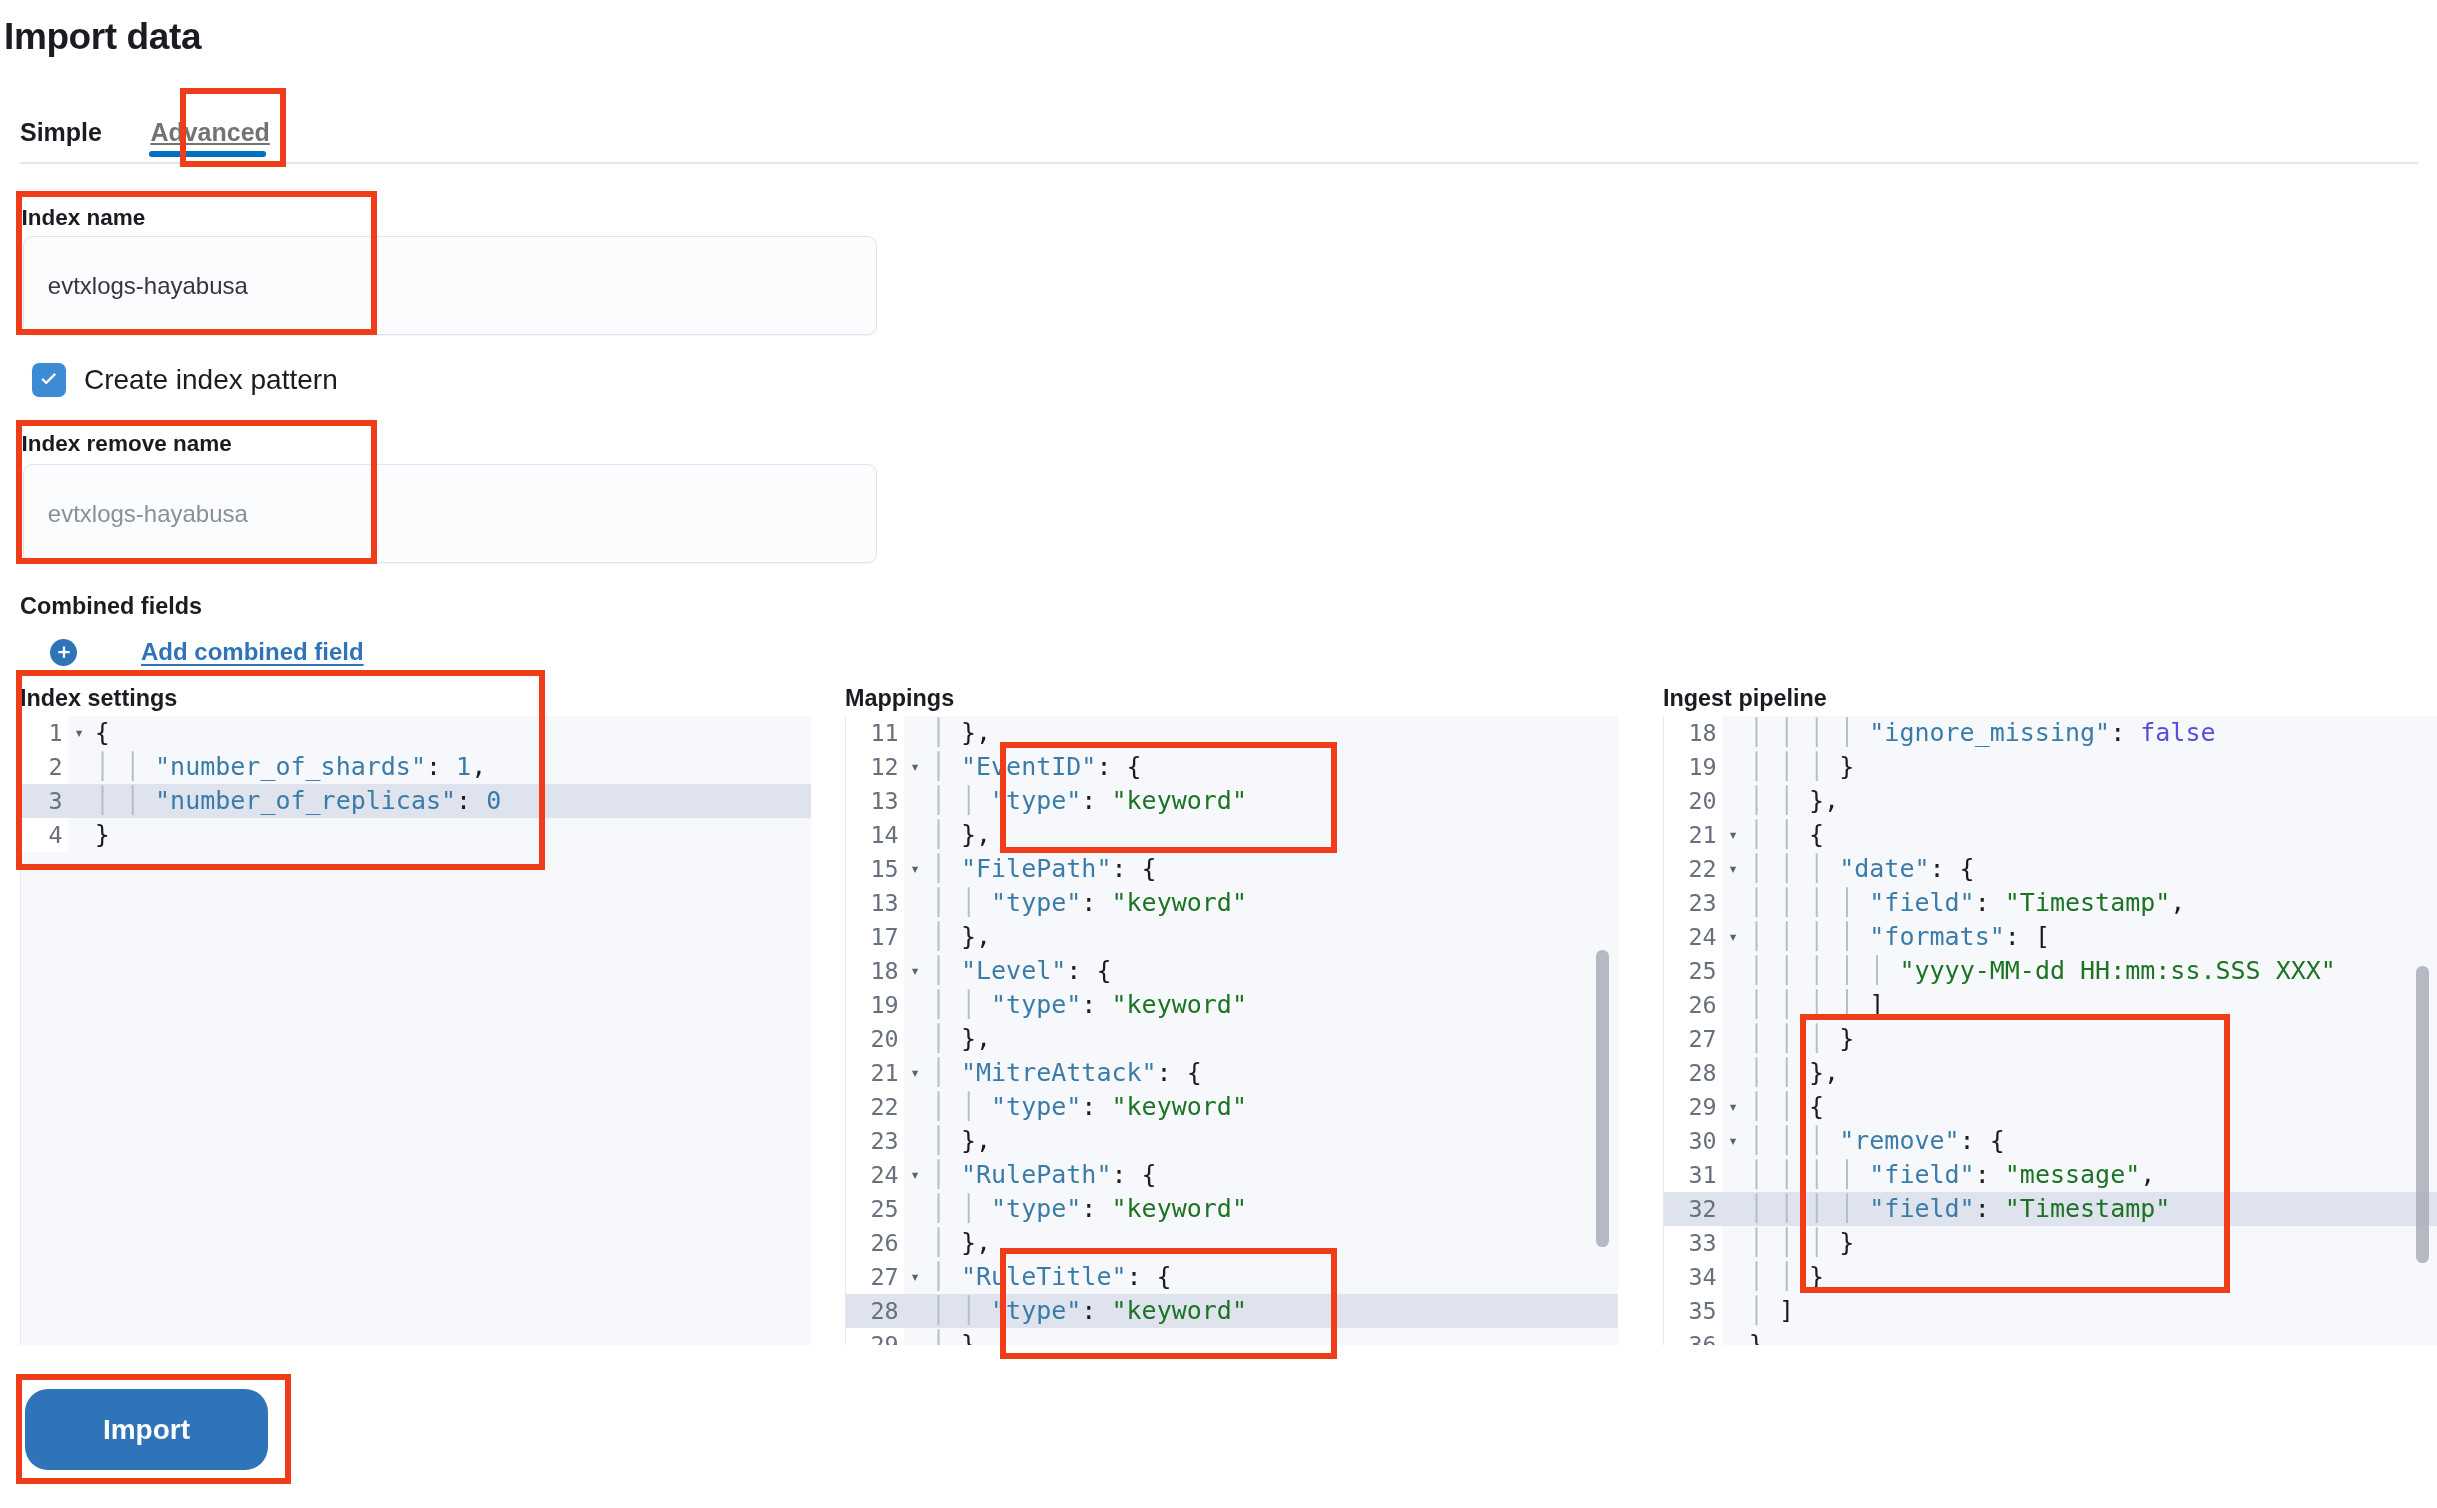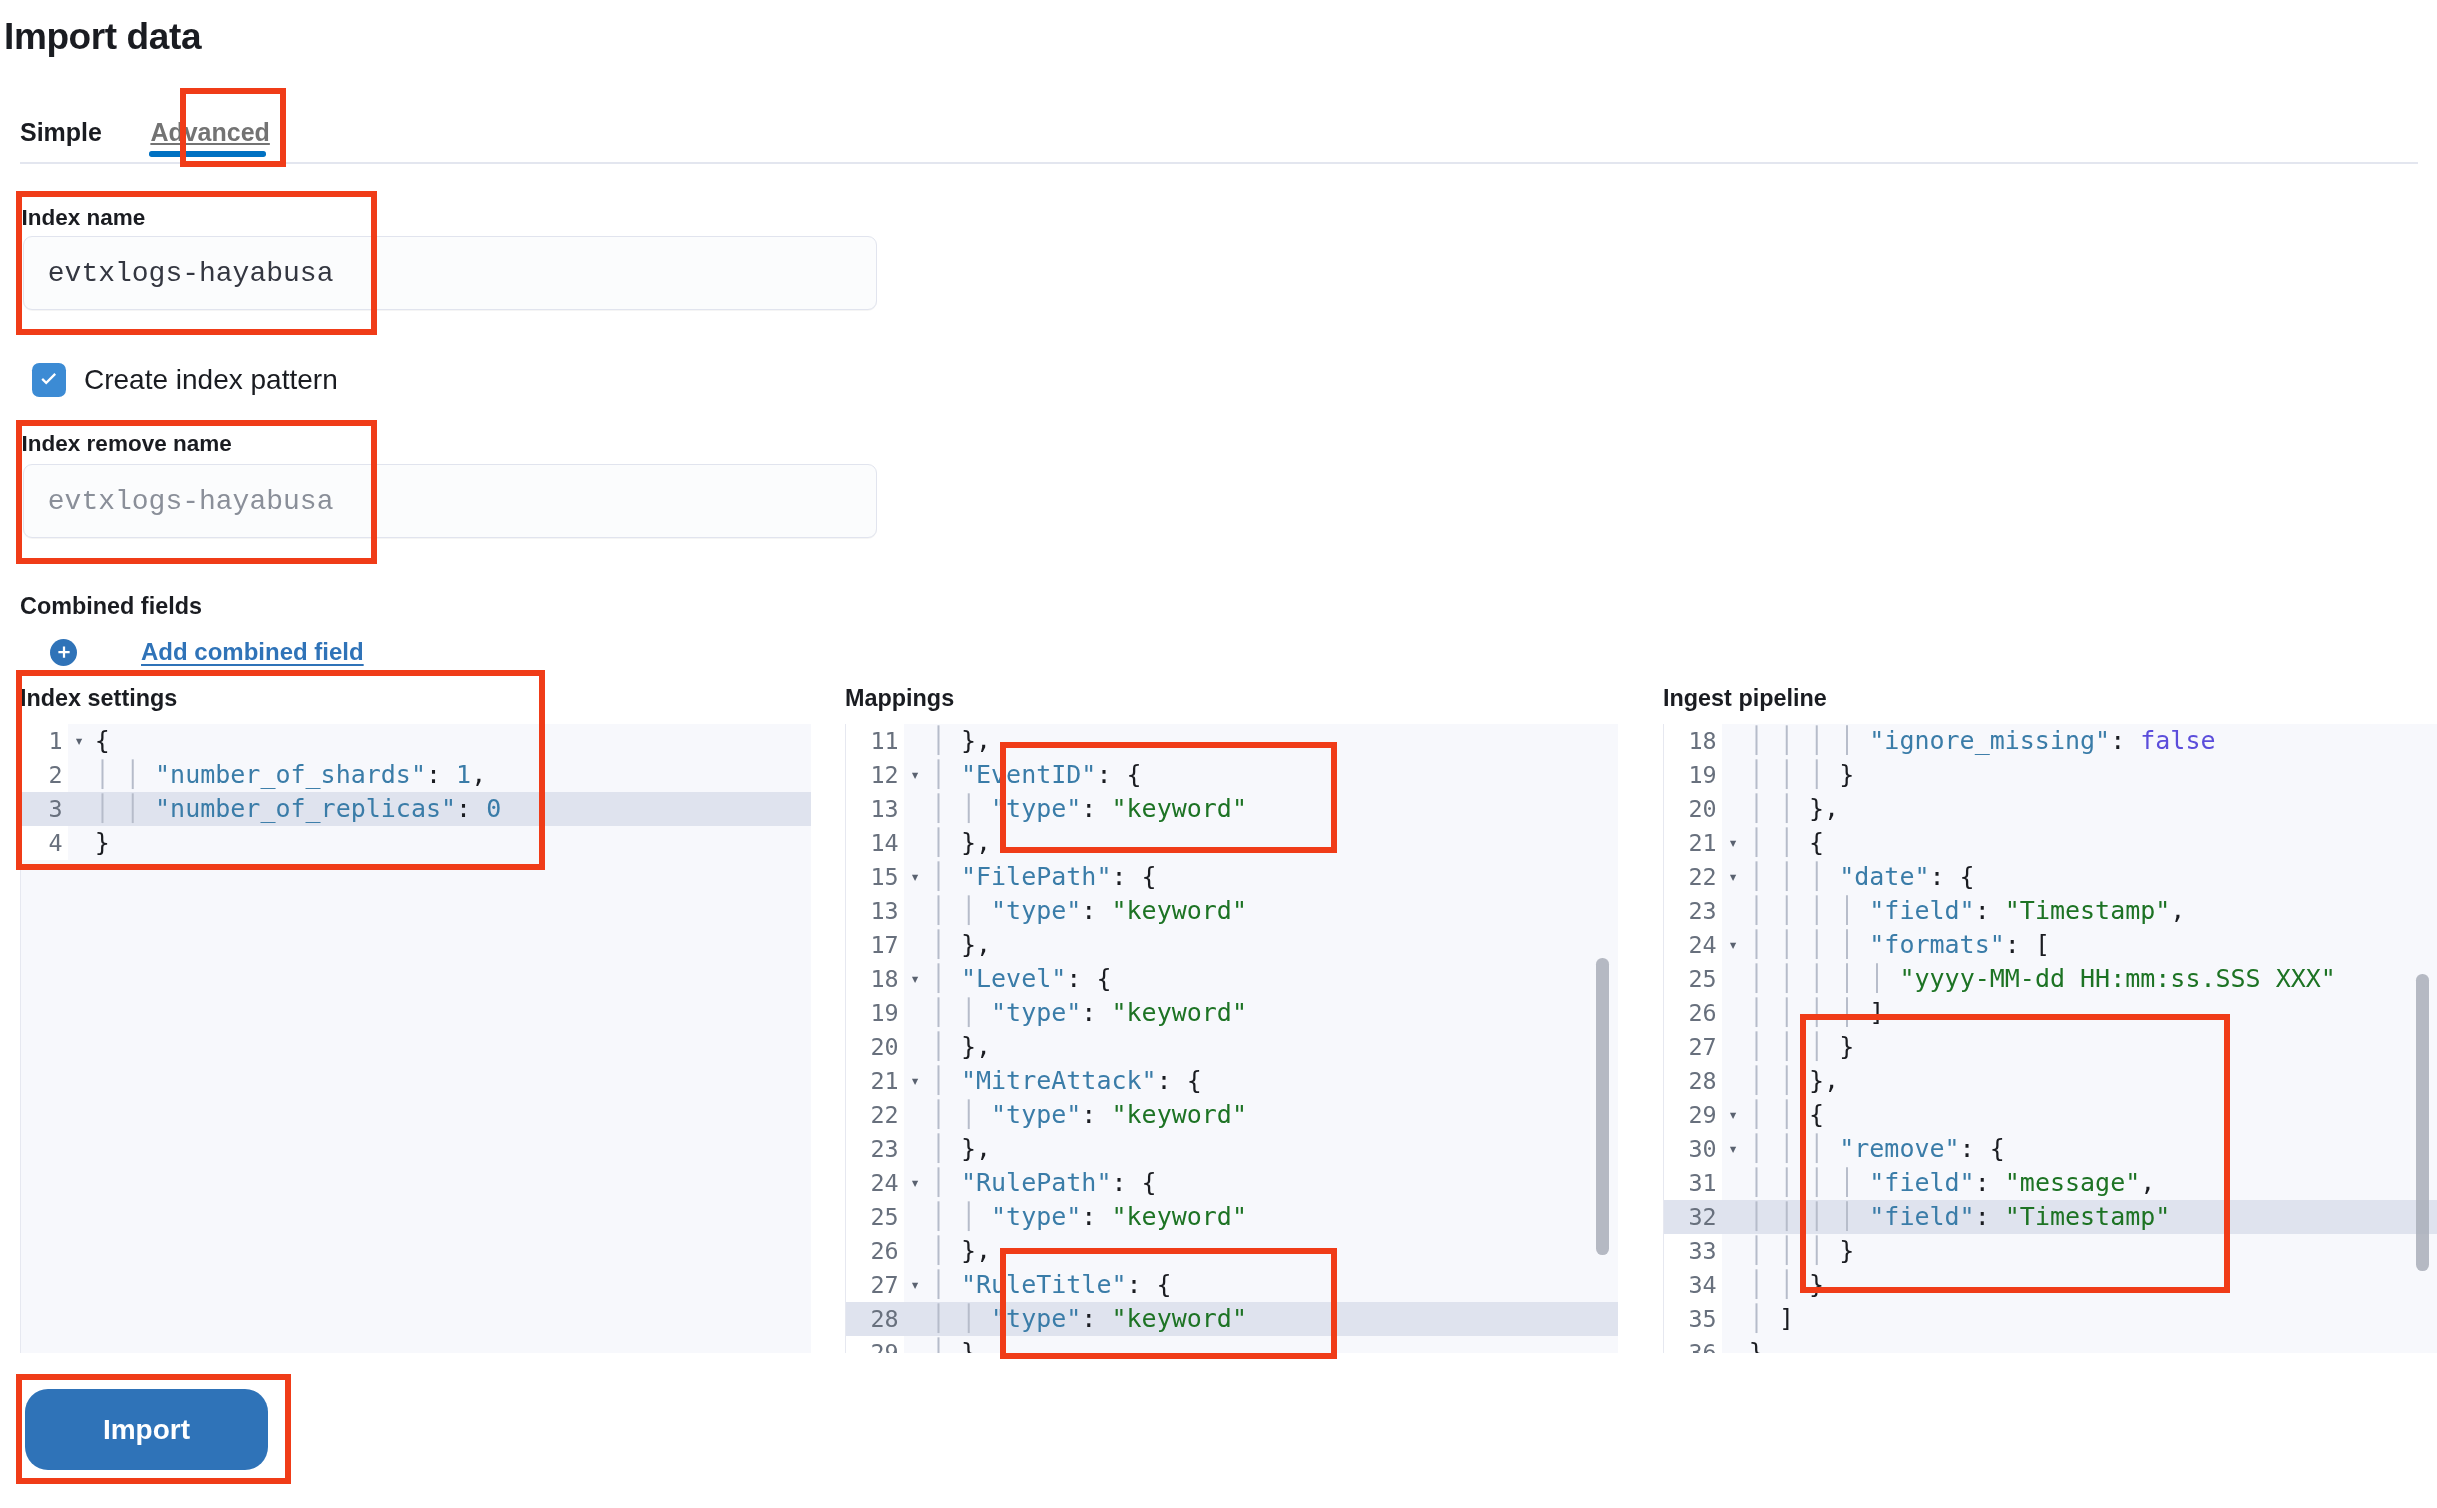--- a/index.html
+++ b/index.html
@@ -41,30 +41,29 @@
     position:absolute; left:20px; top:162px; width:2398px; height:1.8px;
     background:#e3e6ef;
   }
 
   
   .field-label{
     position:absolute; font-size:22.5px; font-weight:bold; color:#1a1c21;
   }
   .text-input{
     position:absolute;
-    height:74px;
+    height:99px;
     background:#fbfcfd;
     border:0.9px solid #e1e4ee;
     border-radius:9px;
     box-shadow:0 0.9px 0 0 rgba(0,0,0,0.04);
     display:flex; align-items:center;
     padding:0 23.4px;
-    font-size:28px;
+    font-size:24px;
     color:#343741;
-    font-family:Liberation Mono, monospace;
   }
   .text-input.placeholder{ color:#8a8f99; }
 
   
   .checkrow{
     position:absolute; left:32px; top:363px;
     display:flex; align-items:center; gap:18px;
   }
   .checkbox{
     width:34px; height:34px; border-radius:7.2px; background:#3c8bd4;
@@ -92,21 +91,21 @@
   .add-link-text{
     font-size:24px; font-weight:bold; color:#2f73b8; text-decoration:underline;
     text-underline-offset:3.6px;
     margin-left:48px;
   }
 
   
   .panel{ position:absolute; }
   .panel-title{
     font-size:23.4px; font-weight:bold; color:#1a1c21;
-    margin-bottom:10px; height:29px;
+    margin-bottom:2px; height:29px;
   }
   .editor{
     position:relative; background:#f7f8fc; overflow:hidden;
     border-left:0.9px solid #e6e8f0;
     font-family:"DejaVu Sans Mono", monospace;
   }
   .ed-rows{ position:relative; }
   .ed-row{
     display:flex; align-items:flex-start;
     height:34px; line-height:34px;

